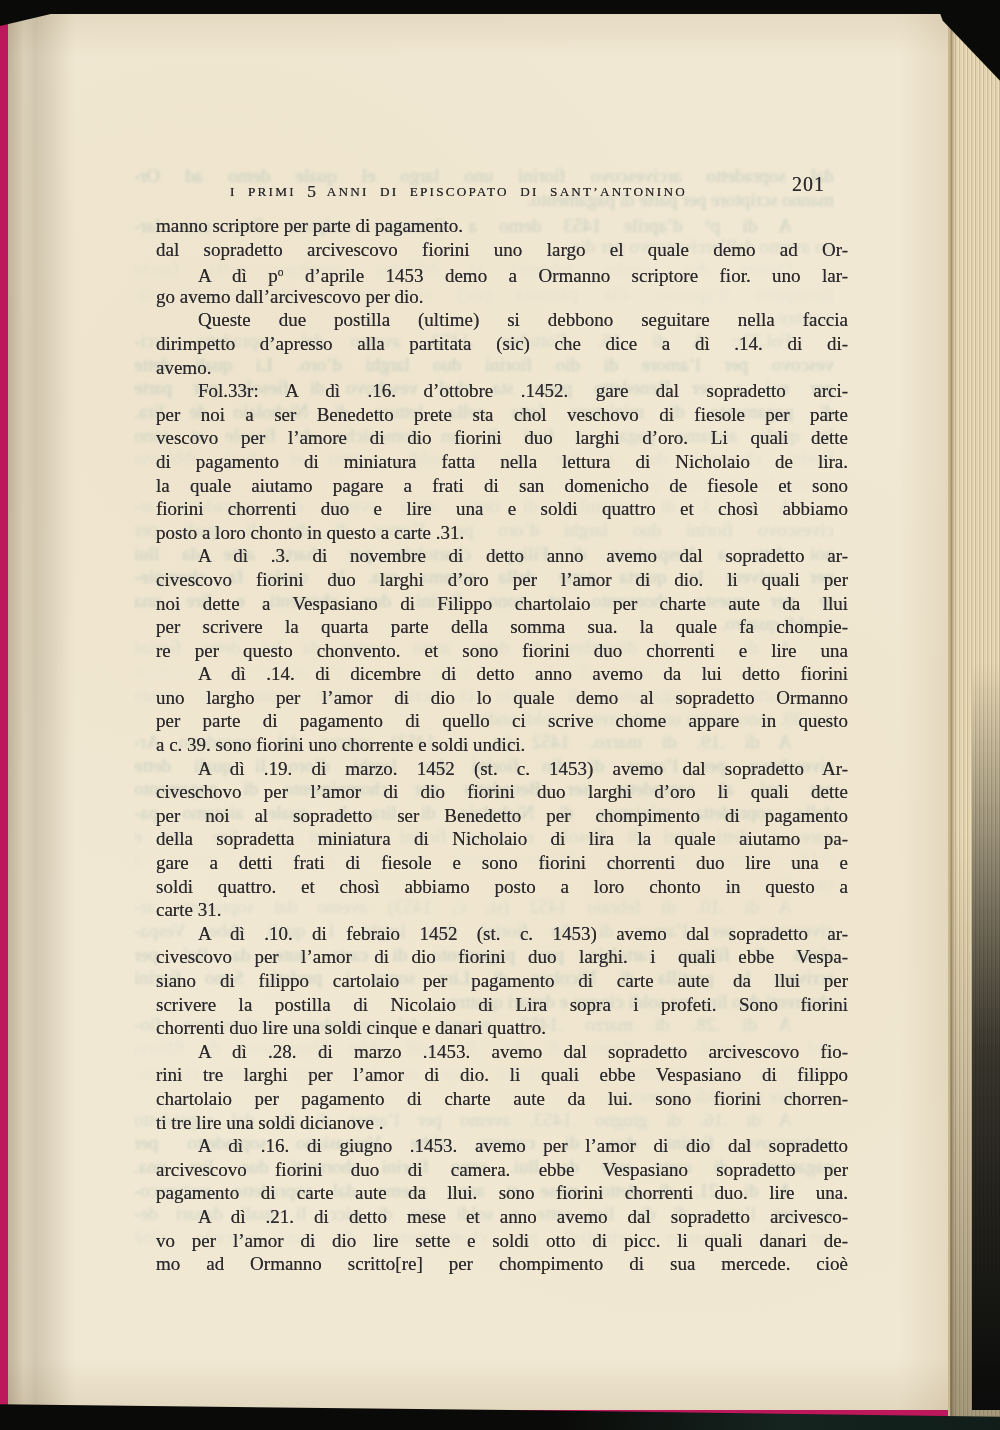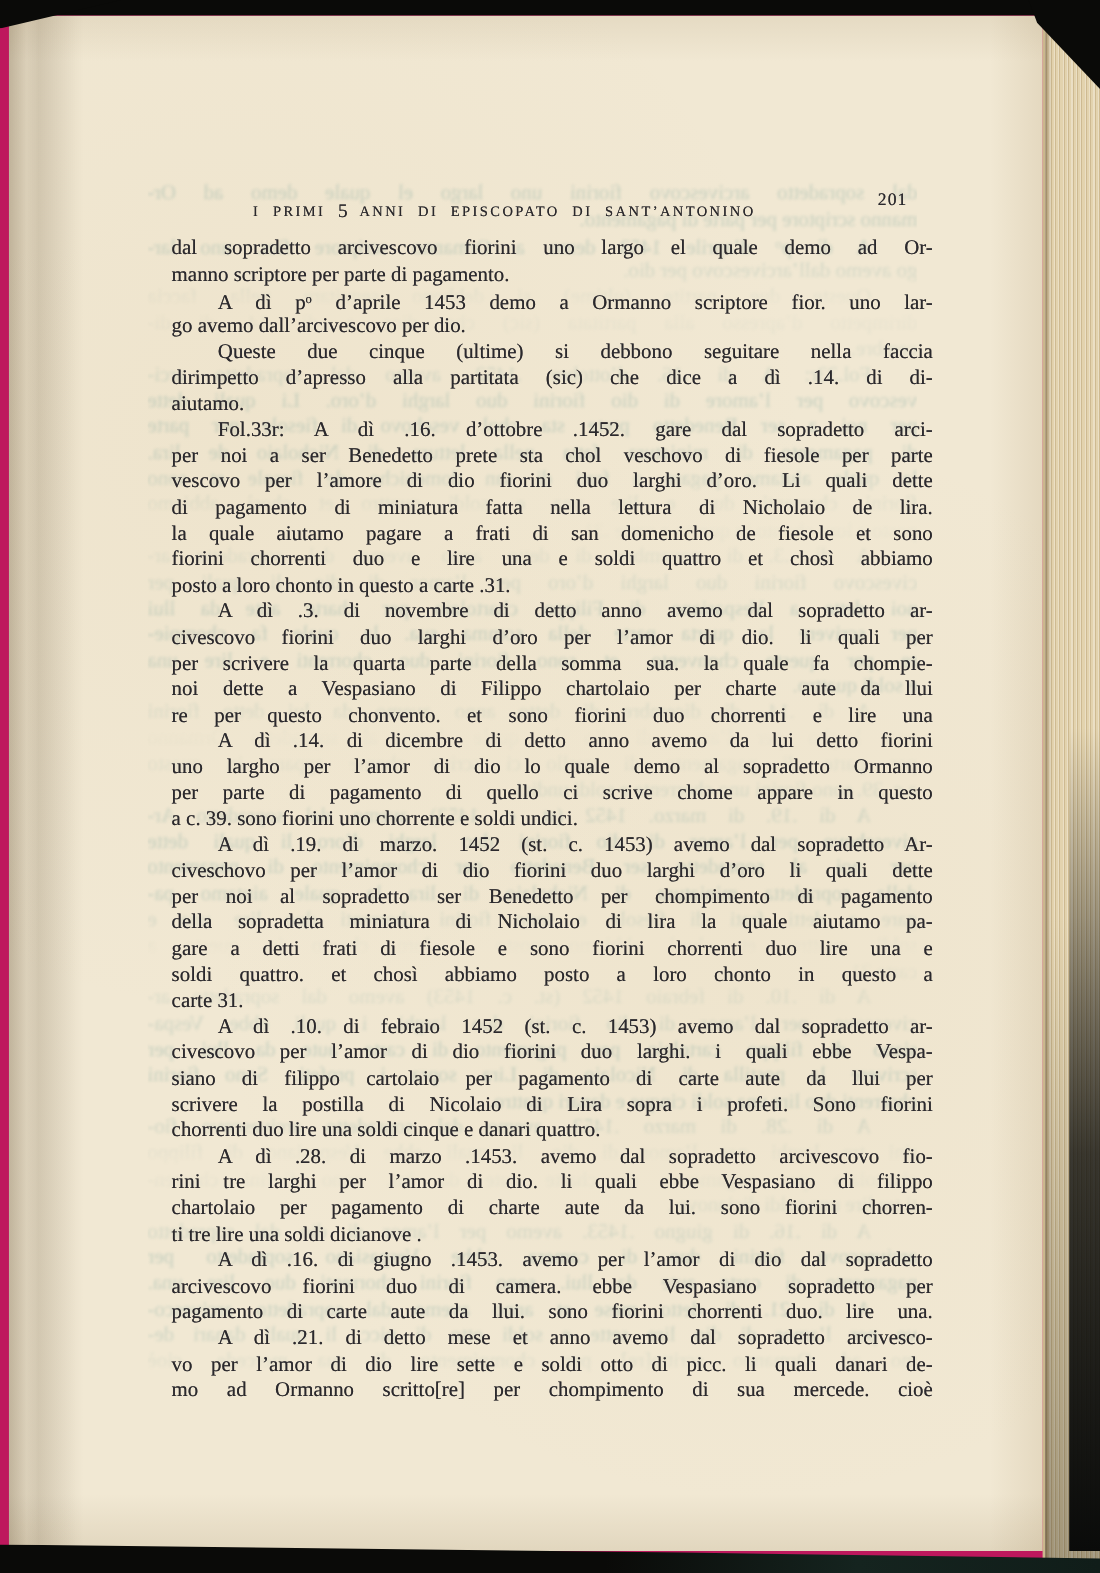--- a/index.html
+++ b/index.html
@@ -32,21 +32,21 @@
   .header{position:absolute;left:0;top:164px;width:100%;height:26px;z-index:4;}
   .htitle{
     position:absolute;left:222px;top:2px;
     font-size:13.2px;letter-spacing:2.2px;word-spacing:6px;
     color:#2b292d;white-space:nowrap;
     text-shadow:0 0 0.4px rgba(43,41,45,0.8);
   }
   .htitle .num5{font-size:17.5px;letter-spacing:0;position:relative;top:0.5px;}
   .hnum{
     position:absolute;right:123px;top:-5px;
-    font-size:16px;letter-spacing:1px;color:#2b292d;
+    font-size:20px;letter-spacing:1px;color:#2b292d;
     text-shadow:0 0 0.4px rgba(43,41,45,0.8);
   }
   
   .text-block{
     position:absolute;left:148px;top:200px;width:692px;z-index:4;
     font-size:19px;line-height:23.6px;color:#2b292d;
     text-shadow:0 0 0.4px rgba(43,41,45,0.75);
   }
   .line{height:23.6px;overflow:visible;text-align:justify;text-align-last:justify;white-space:normal;}
   .line.last{text-align-last:left;}
@@ -146,38 +146,38 @@
         <div class="line"><span>mo ad Ormanno scritto[re] per chompimento di sua mercede. cioè</span></div>
       </div>
     <div class="gutter"></div>
 
     <div class="header">
       <div class="htitle" id="header-title"><span>I PRIMI </span><span class="num5">5</span><span> ANNI DI EPISCOPATO DI SANT’ANTONINO</span></div>
       <div class="hnum">201</div>
     </div>
 
     <div class="text-block" id="text-block">
+        <div class="line last"><span>manno scriptore per parte di pagamento.</span></div>
         <div class="line"><span>dal sopradetto arcivescovo fiorini uno largo el quale demo ad Or-</span></div>
-        <div class="line last"><span>manno scriptore per parte di pagamento.</span></div>
         <div class="line indent"><span>A dì p</span><span class="sup">o</span><span> d’aprile 1453 demo a Ormanno scriptore fior. uno lar-</span></div>
         <div class="line last"><span>go avemo dall’arcivescovo per dio.</span></div>
-        <div class="line indent"><span>Queste due cinque </span><span class="it">(ultime)</span><span> si debbono seguitare nella faccia</span></div>
+        <div class="line indent"><span>Queste due postilla </span><span class="it">(ultime)</span><span> si debbono seguitare nella faccia</span></div>
         <div class="line"><span>dirimpetto d’apresso alla partitata </span><span class="it">(sic)</span><span> che dice a dì .14. di di-</span></div>
-        <div class="line last"><span>aiutamo.</span></div>
+        <div class="line last"><span>avemo.</span></div>
         <div class="line indent"><span class="it">Fol.33r:</span><span> A dì .16. d’ottobre .1452. gare dal sopradetto arci-</span></div>
         <div class="line"><span>per noi a ser Benedetto prete sta chol veschovo di fiesole per parte</span></div>
         <div class="line"><span>vescovo per l’amore di dio fiorini duo larghi d’oro. Li quali dette</span></div>
         <div class="line"><span>di pagamento di miniatura fatta nella lettura di Nicholaio de lira.</span></div>
         <div class="line"><span>la quale aiutamo pagare a frati di san domenicho de fiesole et sono</span></div>
         <div class="line"><span>fiorini chorrenti duo e lire una e soldi quattro et chosì abbiamo</span></div>
         <div class="line last"><span>posto a loro chonto in questo a carte .31.</span></div>
         <div class="line indent"><span>A dì .3. di novembre di detto anno avemo dal sopradetto ar-</span></div>
         <div class="line"><span>civescovo fiorini duo larghi d’oro per l’amor di dio. li quali per</span></div>
+        <div class="line"><span>noi dette a Vespasiano di Filippo chartolaio per charte aute da llui</span></div>
         <div class="line"><span>per scrivere la quarta parte della somma sua. la quale fa chompie-</span></div>
-        <div class="line"><span>noi dette a Vespasiano di Filippo chartolaio per charte aute da llui</span></div>
         <div class="line"><span>re per questo chonvento. et sono fiorini duo chorrenti e lire una</span></div>
         <div class="line indent"><span>A dì .14. di dicembre di detto anno avemo da lui detto fiorini</span></div>
         <div class="line"><span>uno largho per l’amor di dio lo quale demo al sopradetto Ormanno</span></div>
         <div class="line"><span>per parte di pagamento di quello ci scrive chome appare in questo</span></div>
         <div class="line last"><span>a c. 39. sono fiorini uno chorrente e soldi undici.</span></div>
         <div class="line indent"><span>A dì .19. di marzo. 1452 </span><span class="it">(st. c. 1453)</span><span> avemo dal sopradetto Ar-</span></div>
         <div class="line"><span>civeschovo per l’amor di dio fiorini duo larghi d’oro li quali dette</span></div>
         <div class="line"><span>per noi al sopradetto ser Benedetto per chompimento di pagamento</span></div>
         <div class="line"><span>della sopradetta miniatura di Nicholaio di lira la quale aiutamo pa-</span></div>
         <div class="line"><span>gare a detti frati di fiesole e sono fiorini chorrenti duo lire una e</span></div>

